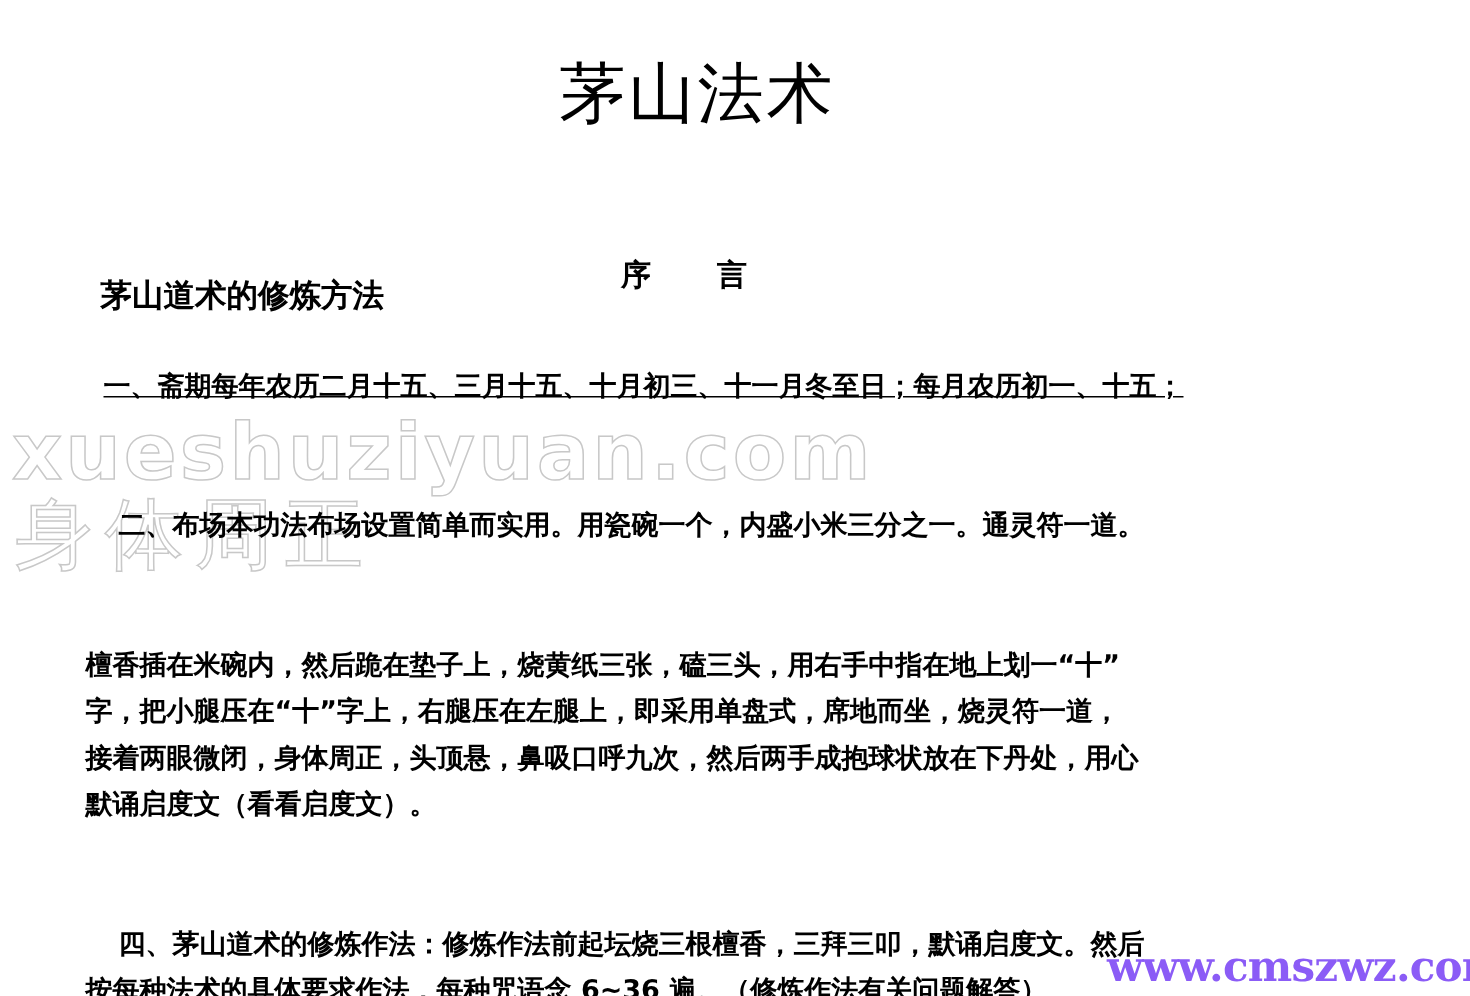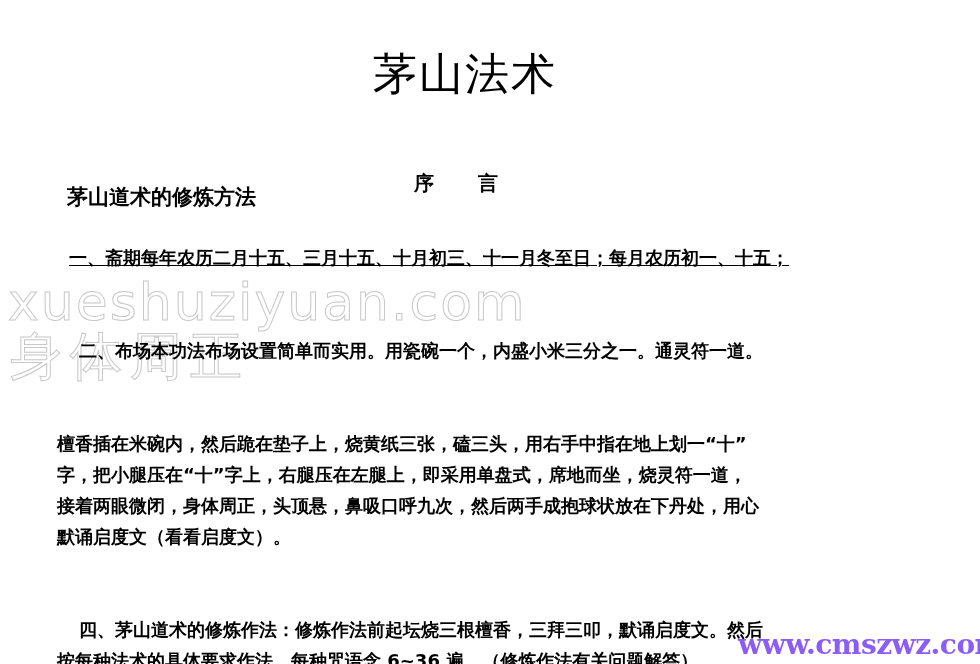--- a/index.html
+++ b/index.html
@@ -2,21 +2,21 @@
 <html><head>
 <meta charset="utf-8">
 <style>
   html, body { margin: 0; padding: 0; }
   body {
     width: 980px; height: 664px; overflow: hidden;
     background: #ffffff; position: relative;
     font-family: "DejaVu Sans", sans-serif; color: #000;
   }
   .title {
-    position: absolute; left: 0; width: 930px; top: 46px;
+    position: absolute; left: 0; width: 930px; top: 35px;
     text-align: center; font-family: "DejaVu Serif", serif;
     font-size: 44px; font-weight: normal; letter-spacing: 2px; line-height: 56px;
   }
   .preface {
     position: absolute; top: 124px; left: 0; width: 912px;
     text-align: center; font-size: 20px; font-weight: bold; line-height: 28px;
     word-spacing: 0;
     margin-top: 45px;
   }
   .preface span { display: inline-block; }
@@ -26,21 +26,21 @@
     font-size: 21px; font-weight: bold; line-height: 30px;
   }
   .para {
     position: absolute; left: 57px; width: 840px;
     font-size: 18px; font-weight: bold; line-height: 31px;
     white-space: nowrap;
   }
   .para div { height: 31px; }
   .wm-latin {
     position: absolute; left: 8px; top: 272px;
-    font-family: "DejaVu Sans", sans-serif; font-size: 52px; font-weight: normal;
+    font-family: "DejaVu Sans", sans-serif; font-size: 52px; font-weight: bold;
     color: transparent; -webkit-text-stroke: 1px #c8c8c8; letter-spacing: 2px;
     pointer-events: none;
   }
   .wm-cjk {
     position: absolute; left: 10px; top: 322px;
     font-size: 52px; color: transparent; -webkit-text-stroke: 1px #c8c8c8;
     letter-spacing: 8px; pointer-events: none;
   }
   .wm-site {
     position: absolute; left: 738px; top: 630px;

